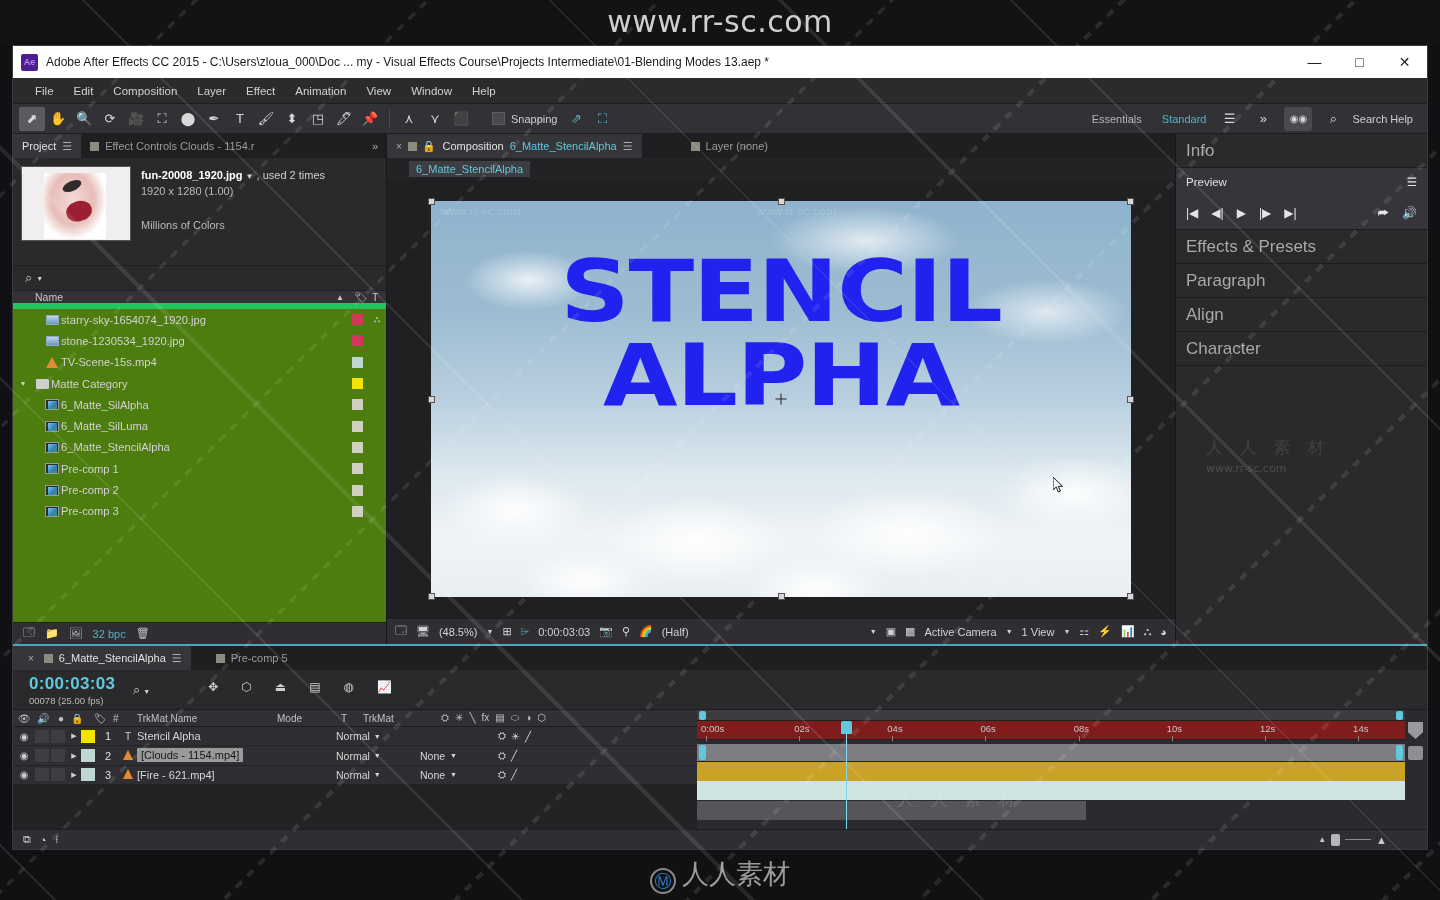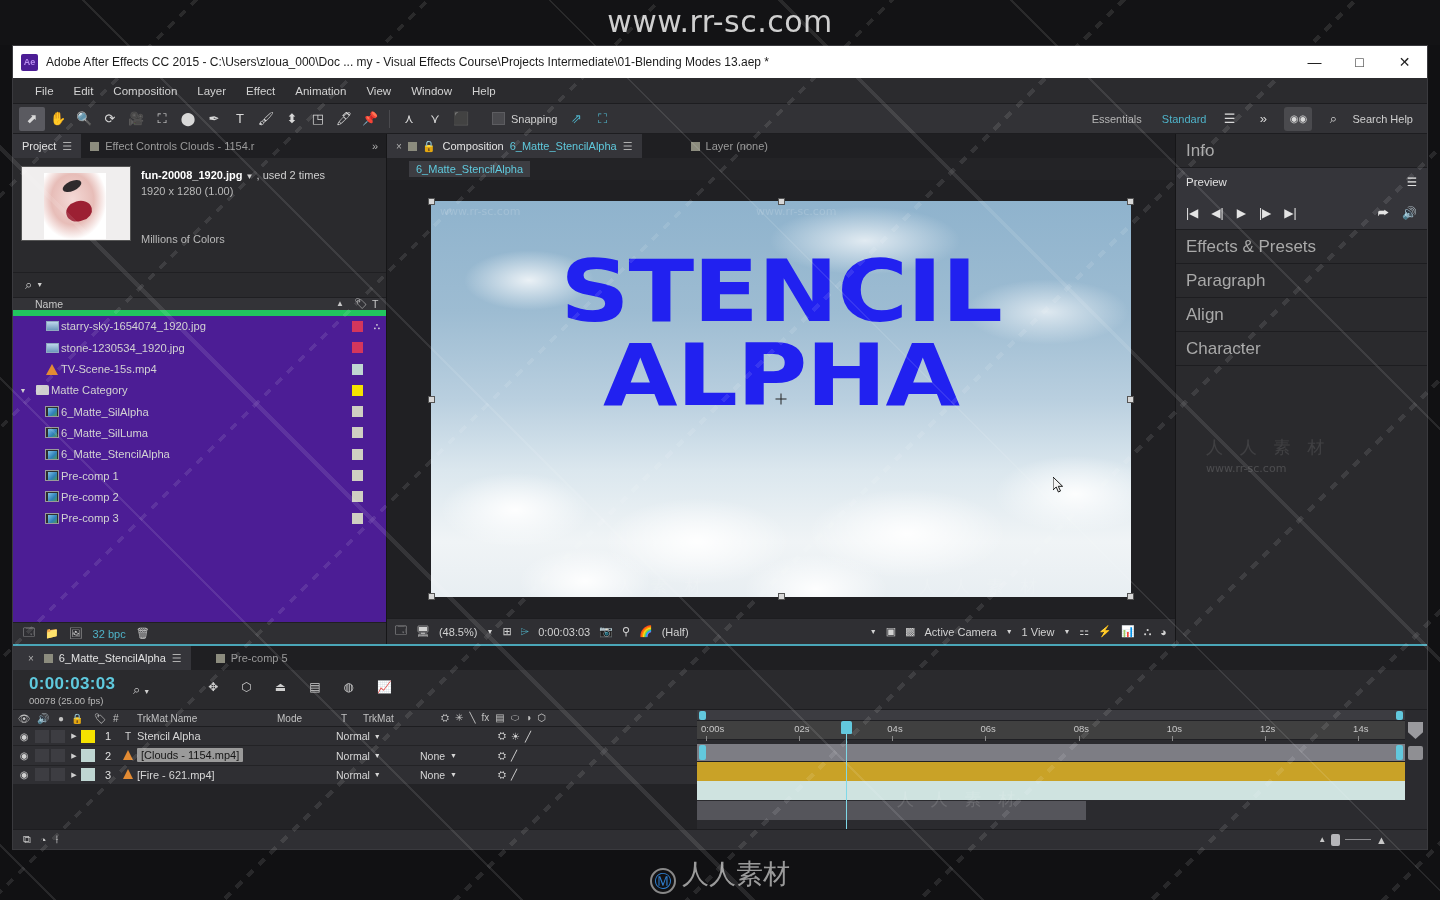--- a/index.html
+++ b/index.html
@@ -73,34 +73,34 @@
   .tab .hm { color:#b0b0b0; font-size:11px; }
   .tabrow .chev { margin-left:auto; padding:0 8px; color:#b0b0b0; }
   #proj-info { display:flex; padding:8px 8px 4px 8px; gap:10px; }
   #proj-thumb {
     width:110px;height:75px;flex:0 0 110px;background:#f0eeee;border:1px solid #555;
     position:relative; overflow:hidden;
   }
   #proj-meta { font-size:11px; color:#cfcfcf; line-height:1.45; padding-top:2px; }
   #proj-meta .fname { color:#fff; font-weight:bold; }
   #proj-meta .dim { color:#b9b9b9; }
-  #proj-meta .col { color:#b9b9b9; margin-top:32px; }
+  #proj-meta .col { color:#b9b9b9; margin-top:18px; }
   #proj-search {
     height:26px; border-top:1px solid #1f1f22; border-bottom:1px solid #1f1f22;
     margin-top:20px; display:flex; align-items:center; padding-left:12px; gap:4px; color:#cfcfcf;
   }
   #proj-colhdr {
     height:18px; background:#333337; display:flex; align-items:center;
     font-size:10.5px; color:#c8c8c8; border-bottom:6px solid #22c55e;justify-content:space-between;
   }
   #proj-colhdr .c-name { flex:1; padding-left:22px; }
   #proj-colhdr .c-sort { width:20px; text-align:center; font-size:8px; }
   #proj-colhdr .c-tag { width:22px; text-align:center; }
   #proj-colhdr .c-t { width:14px; }
-  #proj-list { flex:1; overflow:hidden; background:#4c1d95; }
+  #proj-list { flex:1; overflow:hidden; background:#4d7c0f; }
   .prow { height:21.3px; display:flex; align-items:center; font-size:11.2px; color:#d2d2d2; }
   .prow .ind { width:20px; display:flex; align-items:center; justify-content:center; font-size:7px; color:#cfcfcf; }
   .prow .ico { width:18px; display:flex; align-items:center; justify-content:center; }
   .prow .nm { flex:1; white-space:nowrap; overflow:hidden; }
   .prow .swatch { width:11px;height:11px;margin-right:5px; }
   .prow .extra { width:18px; display:flex;align-items:center;justify-content:center;font-size:9px;color:#ddd; }
   .ic-img { width:13px;height:10px;background:linear-gradient(#bcd6ea,#6d98bd); border:1px solid #8fa9c0; }
   .ic-mp4 { width:0;height:0;border-left:6px solid transparent;border-right:6px solid transparent;border-bottom:11px solid #e38b33; }
   .ic-folder { width:13px;height:10px;background:#cfcfcf; border-radius:1px 2px 1px 1px; }
   .ic-comp { width:14px;height:11px;background:#2d2d2d;border:1px solid #9a9a9a; position:relative; }
@@ -192,21 +192,21 @@
   .lrow .lname.sel { background:#9a9a9a; color:#161616; padding:1px 4px; display:inline-block;
                      border-radius:1px; max-width:150px; }
   .lrow .mode { width:62px; display:flex; align-items:center; gap:4px; font-size:10.5px; }
   .lrow .tcol { width:22px; }
   .lrow .trk { width:74px; display:flex; align-items:center; gap:5px; font-size:10.5px; }
   .lrow .sw { flex:1; display:flex; align-items:center; gap:5px; padding-left:4px; font-size:10px; }
   #tl-right { flex:1; position:relative; background:#2b2b2f; }
   #tl-wbar { position:absolute; left:0; right:0; top:0; height:11px; background:#3c3c41;
              border-bottom:1px solid #202024; }
   #tl-wbar .cap { position:absolute; top:1px; width:7px; height:9px; background:#62c8dd; border-radius:2px; }
-  #tl-ruler { position:absolute; left:0; right:0; top:11px; height:19px; background:#404040;
+  #tl-ruler { position:absolute; left:0; right:0; top:11px; height:19px; background:#7f1d1d;
               border-bottom:1px solid #202024; }
   #tl-ruler .tk { position:absolute; top:2px; font-size:9.5px; color:#c8c8c8; }
   #tl-ruler .tkm { position:absolute; top:15px; width:1px;height:5px;background:#8a8a8a; }
   #tl-workarea { position:absolute; left:0; right:0; top:34px; height:18px; background:#7d7d84;
                  border-bottom:1px solid #202024; }
   #tl-workarea .wcap { position:absolute; top:1px; width:7px;height:15px;background:#62c8dd;border-radius:2px; }
   .bar { position:absolute; height:19px; }
   #playhead { position:absolute; top:11px; bottom:0; width:1px; background:#7fd8e8; z-index:6; }
   #playhead .ph { position:absolute; left:-5px; top:0; width:11px;height:13px;background:#62c8dd;
                   border-radius:2px 2px 1px 1px; }

